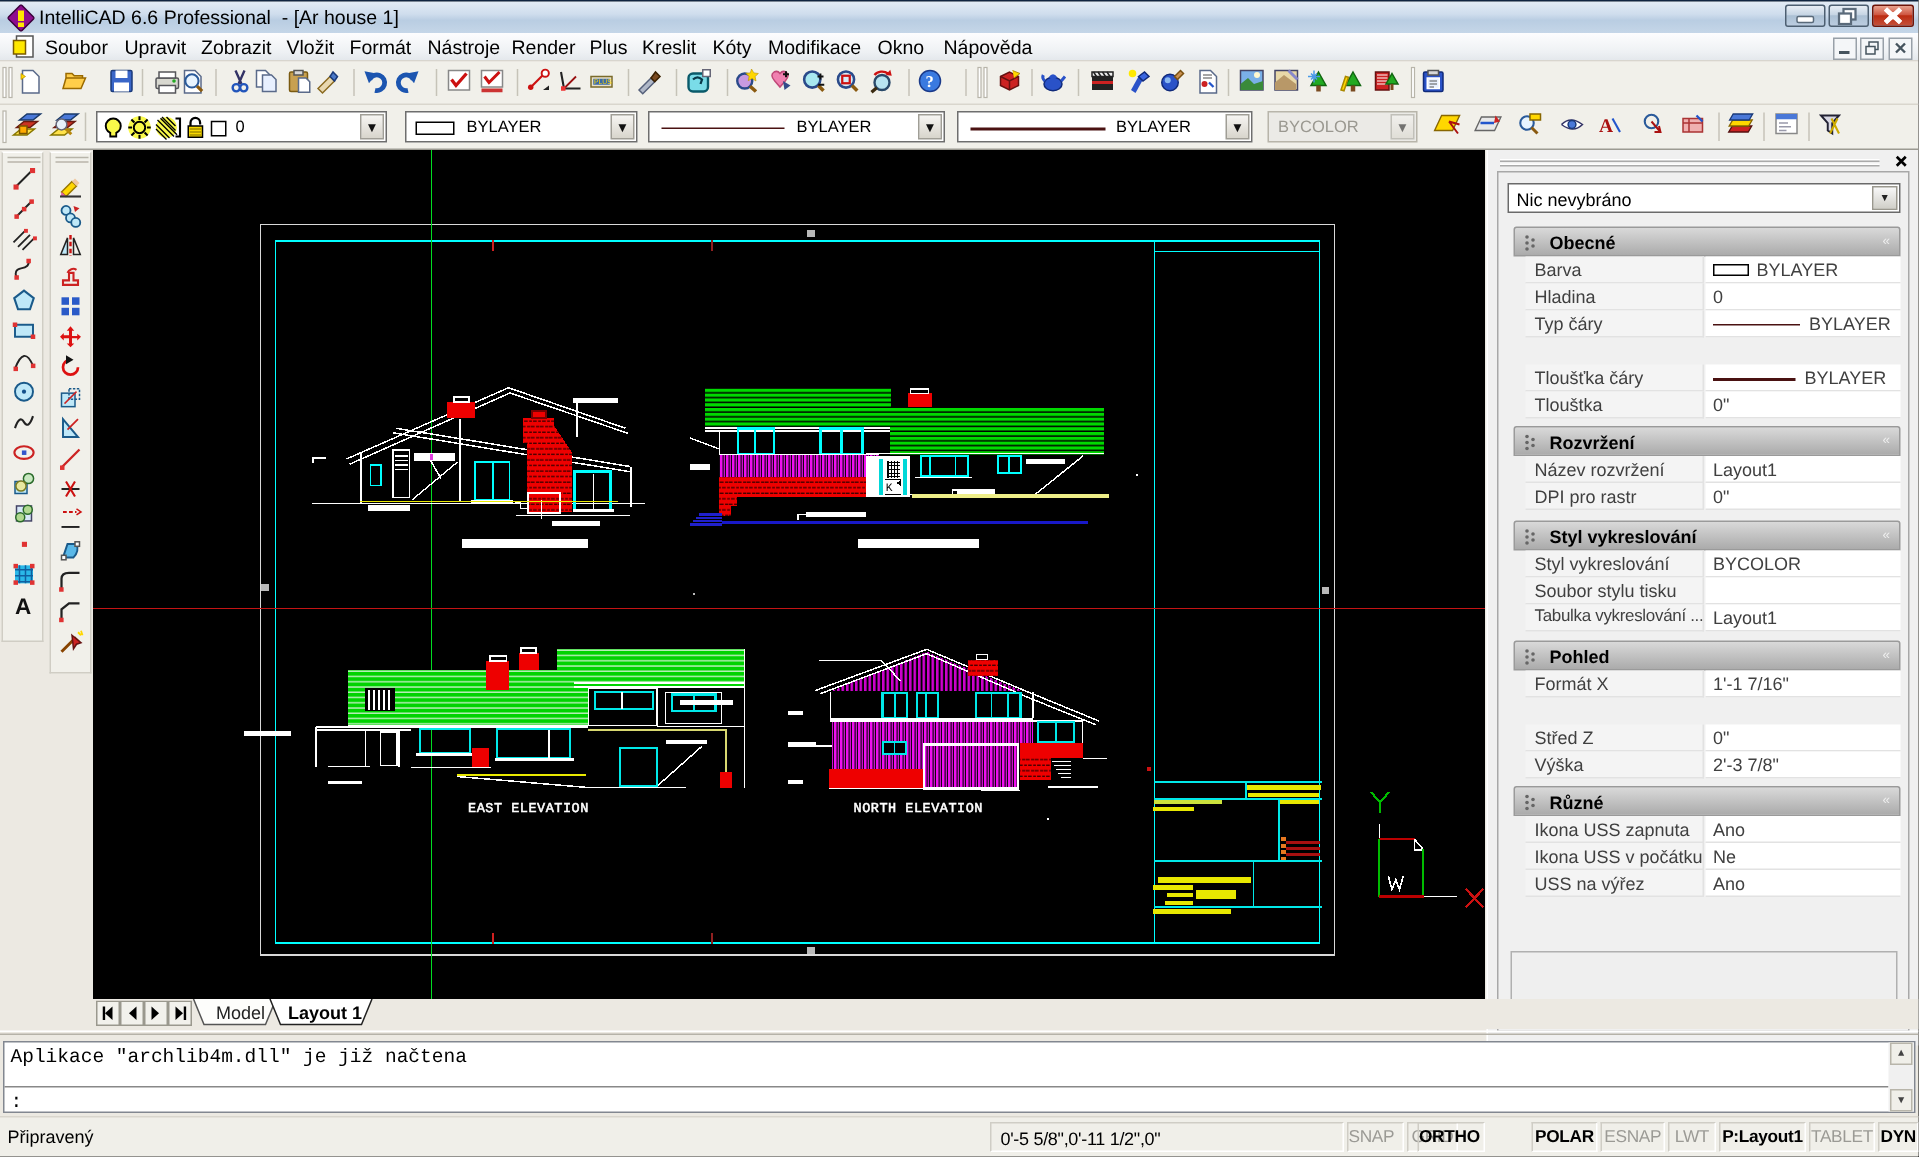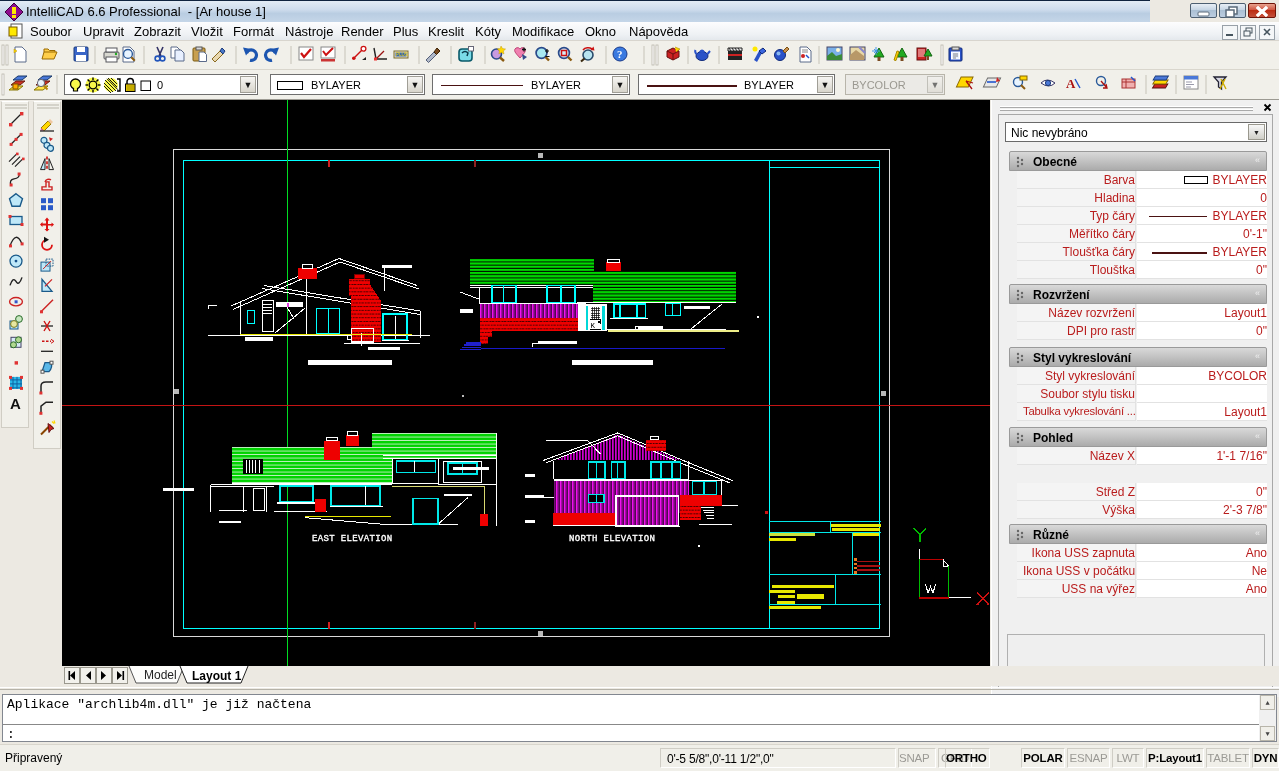--- a/index.html
+++ b/index.html
@@ -1,19 +1,19 @@
 <!DOCTYPE html>
 <html><head><meta charset="utf-8">
 <style>
 *{margin:0;padding:0;box-sizing:border-box;}
 html,body{width:1279px;height:771px;overflow:hidden;}
 body{font-family:"Liberation Sans",sans-serif;background:#ece9e2;position:relative;-webkit-font-smoothing:antialiased;}
 .abs{position:absolute;}
 
-#titlebar{position:absolute;left:0;top:0;width:1150px;height:22px;
+#titlebar{position:absolute;left:0;top:0;width:1279px;height:22px;
  background:linear-gradient(#e3ecf5 0%,#cfdded 40%,#b9cde2 60%,#c5d6e8 100%);
  border-top:1px solid #10243f;}
 #titlebar .ttxt{position:absolute;left:26px;top:3px;font-size:13px;color:#000;}
 
 .capbtn{position:absolute;top:2px;height:15px;border:1px solid #4d5f71;border-radius:2px;}
 
 #menubar{position:absolute;left:0;top:22px;width:1279px;height:19px;
  background:linear-gradient(#fdfdfe,#eef1f4 70%,#e4e8ec);border-bottom:1px solid #d8d5ce;}
 .mi{position:absolute;top:2px;font-size:13px;color:#000;}
 .mdibtn{position:absolute;top:3px;width:16px;height:15px;border:1px solid #98a0a8;background:#f4f6f8;
@@ -25,21 +25,21 @@
 .combo .arr{position:absolute;right:1px;top:1px;bottom:1px;width:16px;background:linear-gradient(#f6f5f2,#d8d5cc);border:1px solid #a09e96;text-align:center;color:#111;font-size:9px;line-height:16px;}
 #lefttools{position:absolute;left:0;top:100px;width:62px;height:566px;background:#ece9e2;}
 .vtb{position:absolute;width:28px;background:#f1f0ea;border:1px solid #d0cdc4;border-top:1px solid #fff;}
 #canvas{position:absolute;left:62px;top:100px;}
 
 #rpanel{position:absolute;left:991px;top:100px;width:288px;height:597px;background:#f0f0f0;border-left:1px solid #fff;}
 .sechead{position:absolute;left:17px;width:258px;height:20px;background:linear-gradient(#d9d9d9,#ababab);border:1px solid #9a9a9a;border-radius:2px 2px 0 0;}
 .sechead b{position:absolute;left:23px;top:3px;font-size:12px;color:#000;}
 .sechead .chev{position:absolute;right:6px;top:3px;color:#eee;font-size:9px;}
 .sechead .dots{position:absolute;left:6px;top:3px;width:8px;height:13px;}
-.prow{position:absolute;left:25px;width:250px;height:18px;font-size:12px;color:#b91c1c;white-space:nowrap;text-align:right;}
+.prow{position:absolute;left:25px;width:250px;height:18px;font-size:12px;color:#404040;white-space:nowrap;}
 .prow .lab{position:absolute;left:0;top:0;width:119px;height:18px;background:#f4f4f4;border-bottom:1px solid #e2e2e2;border-right:1px solid #e2e2e2;padding:2px 0 0 6px;overflow:hidden;}
 .prow .val{position:absolute;left:120px;top:0;width:130px;height:18px;background:#fff;border-bottom:1px solid #e2e2e2;padding:2px 0 0 5px;overflow:hidden;}
 
 #tabbar{position:absolute;left:0;top:666px;width:1279px;height:20px;background:#ece9e2;}
 
 #cmd{position:absolute;left:2px;top:694px;width:1275px;height:48px;background:#fff;border:1px solid #828790;font-family:"Liberation Mono",monospace;font-size:13px;color:#000;}
 #cmdscroll{position:absolute;right:0px;top:0px;width:17px;height:46px;background:#f0f0f0;}
 
 #status{position:absolute;left:0;top:744px;width:1279px;height:27px;background:#f0efe9;border-top:1px solid #d9d6cd;font-size:12px;color:#000;}
 .sseg{position:absolute;top:3px;height:20px;border:1px solid #cfcdc5;border-right-color:#fff;border-bottom-color:#fff;padding:3px 0 0 0;font-size:11.5px;letter-spacing:-0.2px;}
@@ -936,24 +936,20 @@
       <div class="val"><span style="display:inline-block;width:24px;height:8px;border:1.5px solid #000;background:#fff;margin-right:5px"></span>BYLAYER</div>
     </div>
  <div class="prow" style="top:89px">
       <div class="lab">Hladina</div>
       <div class="val">0</div>
     </div>
  <div class="prow" style="top:107px">
       <div class="lab">Typ čáry</div>
       <div class="val"><span style="display:inline-block;width:58px;height:1.5px;background:#4a1212;margin:0 6px 3px 0"></span>BYLAYER</div>
     </div>
- <div class="prow" style="top:125px">
-      <div class="lab">Měřítko čáry</div>
-      <div class="val">0'-1"</div>
-    </div>
  <div class="prow" style="top:143px">
       <div class="lab">Tloušťka čáry</div>
       <div class="val"><span style="display:inline-block;width:55px;height:2.5px;background:#4a1212;margin:0 6px 2px 0"></span>BYLAYER</div>
     </div>
  <div class="prow" style="top:161px">
       <div class="lab">Tlouštka</div>
       <div class="val">0"</div>
     </div>
 
  <div class="sechead" style="top:184px">
@@ -1005,21 +1001,21 @@
         <circle cx="2" cy="3" r="1.2" fill="#666"></circle>
         <circle cx="6" cy="5" r="1.2" fill="#666"></circle>
         <circle cx="2" cy="7" r="1.2" fill="#666"></circle>
         <circle cx="6" cy="9" r="1.2" fill="#666"></circle>
         <circle cx="2" cy="11" r="1.2" fill="#666"></circle>
       </svg>
       <b>Pohled</b>
       <span class="chev">«</span>
     </div>
  <div class="prow" style="top:347px">
-      <div class="lab">Název X</div>
+      <div class="lab">Formát X</div>
       <div class="val">1'-1 7/16"</div>
     </div>
  <div class="prow" style="top:383px">
       <div class="lab">Střed Z</div>
       <div class="val">0"</div>
     </div>
  <div class="prow" style="top:401px">
       <div class="lab">Výška</div>
       <div class="val">2'-3 7/8"</div>
     </div>

